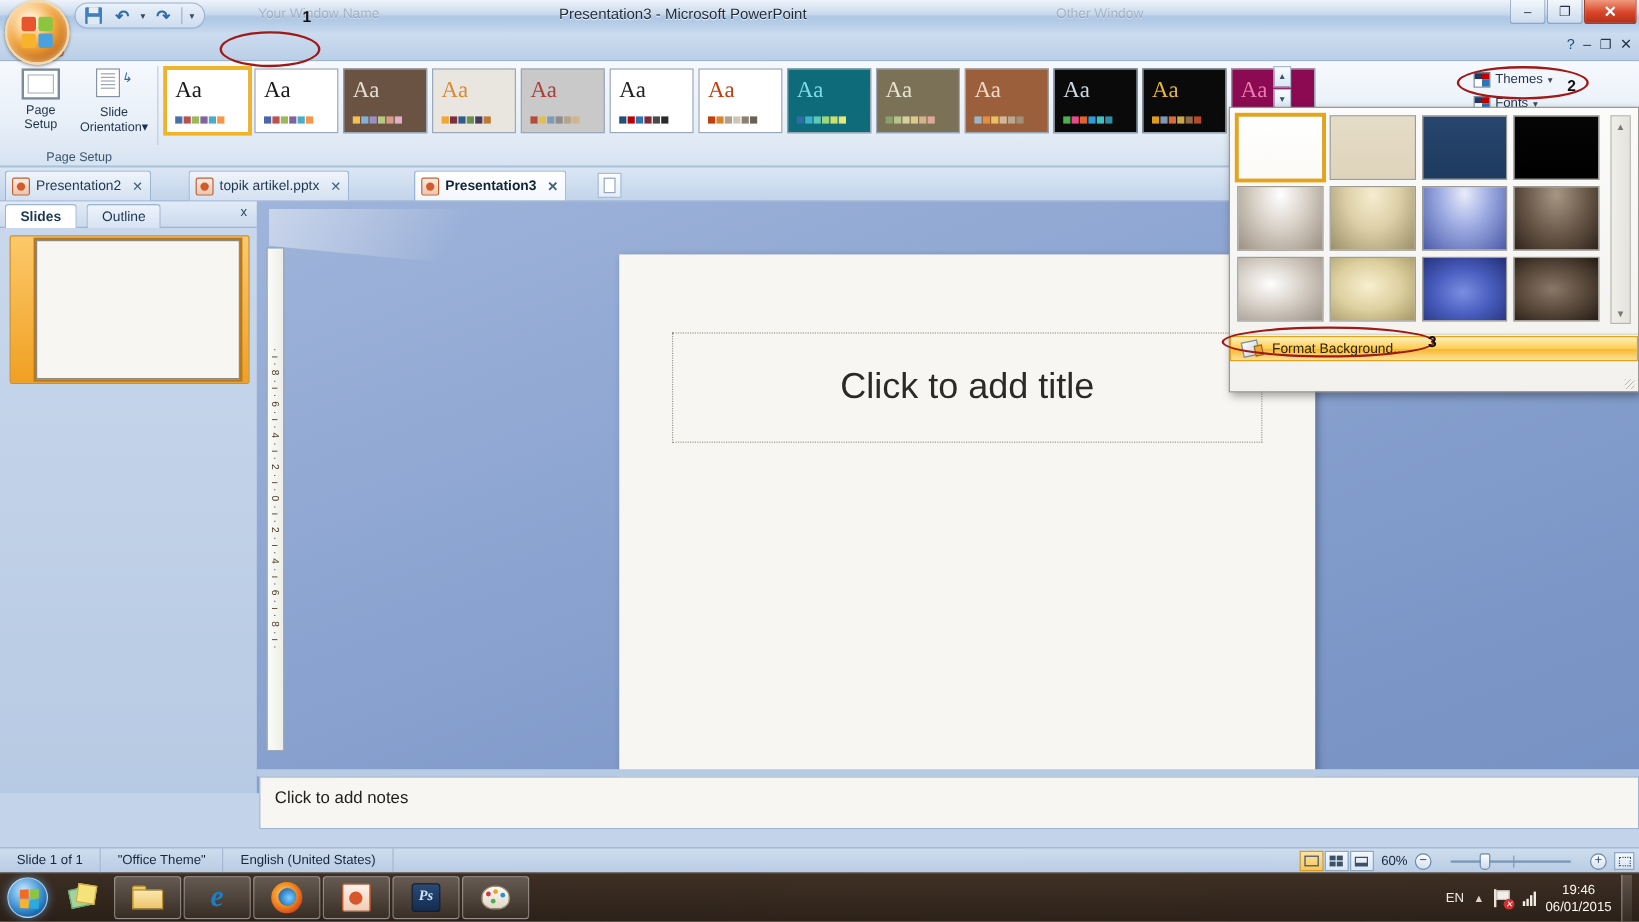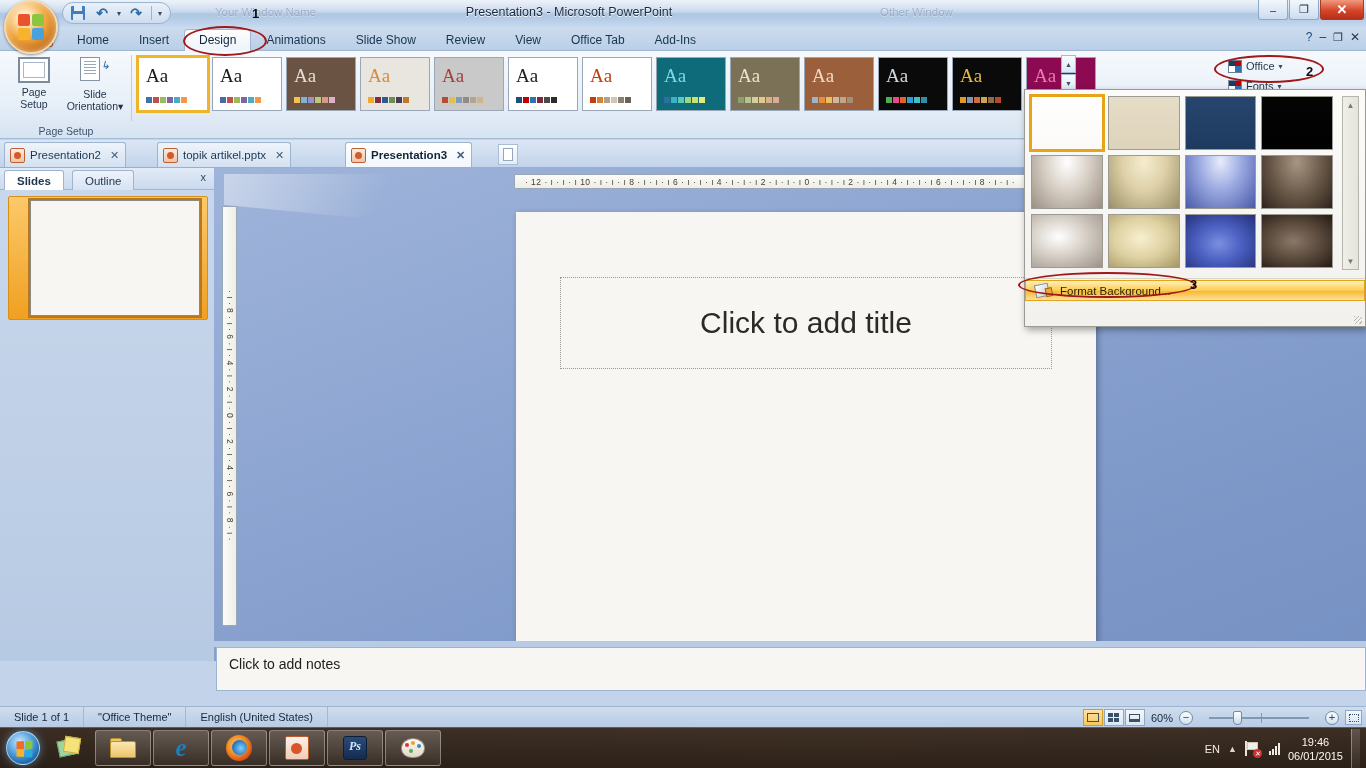--- a/index.html
+++ b/index.html
@@ -393,31 +393,20 @@
       <span class="caret">▾</span>
       <div class="qbtn">
           <span class="ico-redo">↷</span>
         </div>
       <span class="sep"></span>
       <span class="caret">▾</span>
     </div>
 
     <div class="ribtabs">
       <div class="pptmini"><i class="sq"></i><i class="d"></i></div>
-      <div class="tabs" id="ribbon-tabs">
-          <div class="ribtab">Home</div>
-          <div class="ribtab">Insert</div>
-          <div class="ribtab active">Design</div>
-          <div class="ribtab">Animations</div>
-          <div class="ribtab">Slide Show</div>
-          <div class="ribtab">Review</div>
-          <div class="ribtab">View</div>
-          <div class="ribtab">Office Tab</div>
-          <div class="ribtab">Add-Ins</div>
-        </div>
 
       <div style="position:absolute;right:6px;top:3px;display:flex;gap:7px;align-items:center;">
         <span style="font-size:12px;color:#1d4a7a;">?</span>
         <span style="font-size:12px;color:#22364a;">–</span>
         <span style="font-size:11px;color:#22364a;">❐</span>
         <span style="font-size:12px;color:#22364a;">✕</span>
       </div>
     </div>
 
     <div class="ribbon">
@@ -594,21 +583,21 @@
           <div>▤</div>
         </div>
         <div class="minibtns">
           <div class="minibtn">
             <span class="sw-colors">
                 <i></i>
                 <i></i>
                 <i></i>
                 <i></i>
               </span>
-            <span>Office</span>
+            <span>Themes</span>
             <span style="font-size:8px;color:#3a4a5c;">▾</span>
           </div>
           <div class="minibtn">
             <span class="sw-colors" style="border-color:#7a8ca0;">
                 <i></i>
                 <i></i>
                 <i></i>
                 <i></i>
               </span>
             <span>Fonts</span>
@@ -694,21 +683,20 @@
           <div class="selbox"></div>
           <div class="numcol">1</div>
           <div class="thumbnail"></div>
         </div>
       </div>
     </div>
 
     <div class="editarea">
       <div class="sheen"></div>
 
-      <div class="hruler">· 12 · ı · ı · ı 10 · ı · ı · ı 8 · ı · ı · ı 6 · ı · ı · ı 4 · ı · ı · ı 2 · ı · ı · ı 0 · ı · ı · ı 2 · ı · ı · ı 4 · ı · ı · ı 6 · ı · ı · ı 8 · ı · ı ·</div>
       <div class="vruler">
         <span>· ı · 8 · ı · 6 · ı · 4 · ı · 2 · ı · 0 · ı · 2 · ı · 4 · ı · 6 · ı · 8 · ı ·</span>
       </div>
 
       <div class="slidecanvas">
         <div class="ph title">Click to add title</div>
       </div>
     </div>
 
     <div class="notesbar"></div>

